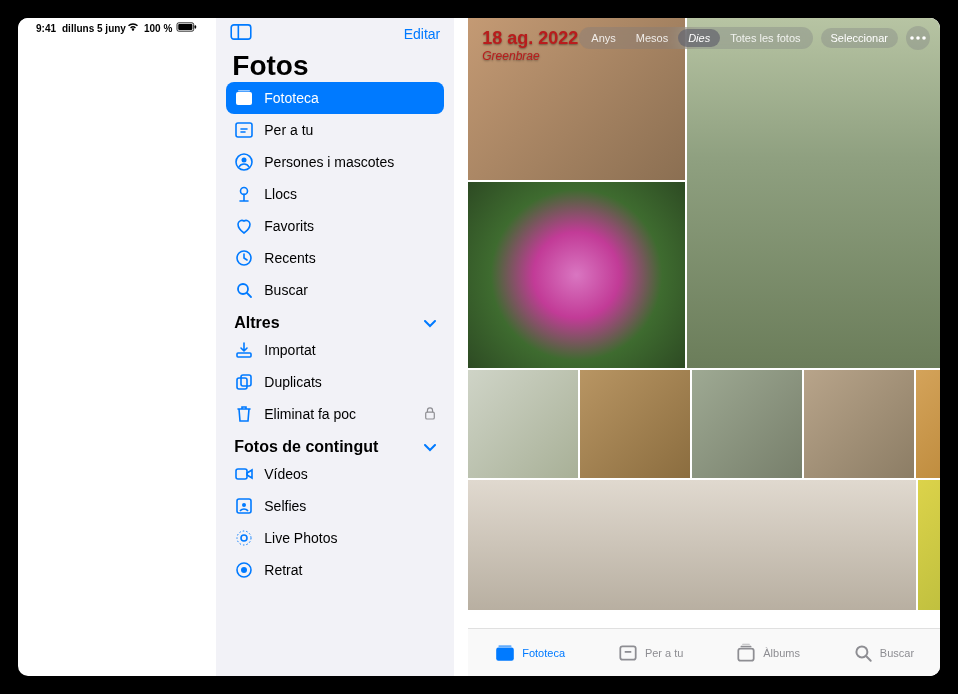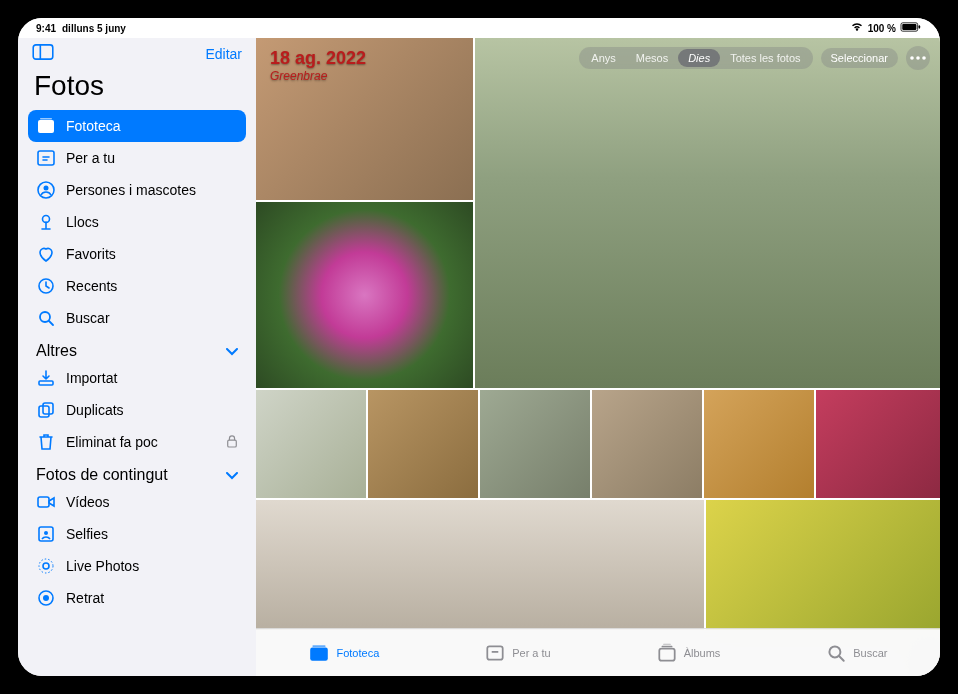--- a/index.html
+++ b/index.html
@@ -1,39 +1,39 @@
 <!DOCTYPE html>
 <html><head>
   <meta charset="utf-8">
   <style>
     * { margin: 0; padding: 0; box-sizing: border-box; font-family: -apple-system, BlinkMacSystemFont, 'Helvetica Neue', sans-serif; }
     body { width: 958px; height: 694px; background: #000; overflow: hidden; position: relative; }
     .device { width: 958px; height: 694px; background: #000; border-radius: 38px; padding: 18px; position: relative; }
-    .screen { width: 100%; height: 100%; background: #fff; border-radius: 24px; overflow: hidden; position: relative; display: flex; flex-direction: column; }
+    .screen { width: 100%; height: 100%; background: #fff; border-radius: 10px; overflow: hidden; position: relative; display: flex; }
 
     
     .status-bar { height: 20px; display: flex; justify-content: space-between; align-items: center; padding: 0 18px; font-size: 10px; font-weight: 600; color: #000; background: #fff; flex-shrink: 0; }
     .status-left { display: flex; gap: 6px; }
     .status-right { display: flex; gap: 4px; align-items: center; }
 
     
-    .app { flex: 1; display: flex; min-height: 0; }
+    .app { flex: 1; display: flex; min-height: 0; gap: 14px; }
 
     
     .sidebar { width: 238px; background: #f2f2f7; display: flex; flex-direction: column; padding: 6px 10px 0 10px; flex-shrink: 0; overflow: hidden; }
     .sidebar-top { display: flex; justify-content: space-between; align-items: center; margin-bottom: 6px; padding: 0 4px; }
     .sidebar-toggle { color: #007aff; }
     .edit-btn { color: #007aff; font-size: 14px; }
-    .app-title { font-size: 28px; font-weight: 400; padding: 0 6px; margin-bottom: 8px; }
+    .app-title { font-size: 28px; font-weight: 700; padding: 0 6px; }
     .side-list { display: flex; flex-direction: column; }
     .side-item { display: flex; align-items: center; gap: 10px; padding: 6px 8px; border-radius: 8px; font-size: 14px; color: #000; }
     .side-item.active { background: #007aff; color: #fff; }
     .side-item.active .side-icon { color: #fff; }
     .side-icon { width: 20px; height: 20px; display: flex; align-items: center; justify-content: center; color: #007aff; flex-shrink: 0; }
-    .side-section-header { display: flex; justify-content: space-between; align-items: center; padding: 8px 8px 2px 8px; font-size: 16px; font-weight: 400; }
+    .side-section-header { display: flex; justify-content: space-between; align-items: center; padding: 8px 8px 2px 8px; font-size: 16px; font-weight: 700; }
     .chevron { color: #007aff; }
     .lock-pad { margin-left: auto; color: #8e8e93; }
 
     
     .content { flex: 1; display: flex; flex-direction: column; background: #fff; position: relative; min-width: 0; }
     .photo-grid { flex: 1; position: relative; overflow: hidden; }
 
     
     .photo { position: absolute; background-size: cover; background-position: center; }
     .ph-a { left: 0; top: 0; width: 217px; height: 162px; background: linear-gradient(135deg,#c49a74,#8b6f52); }

